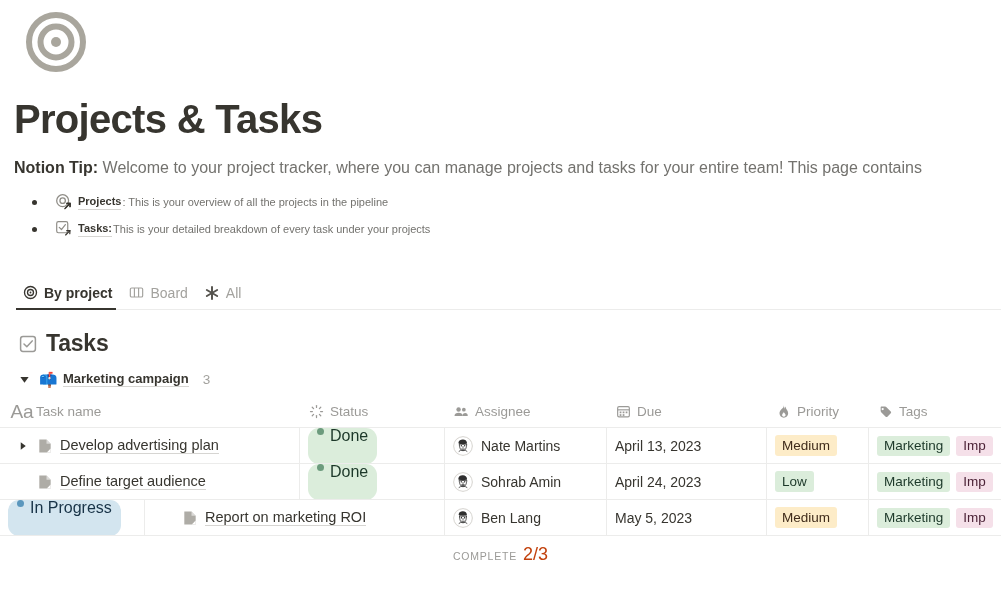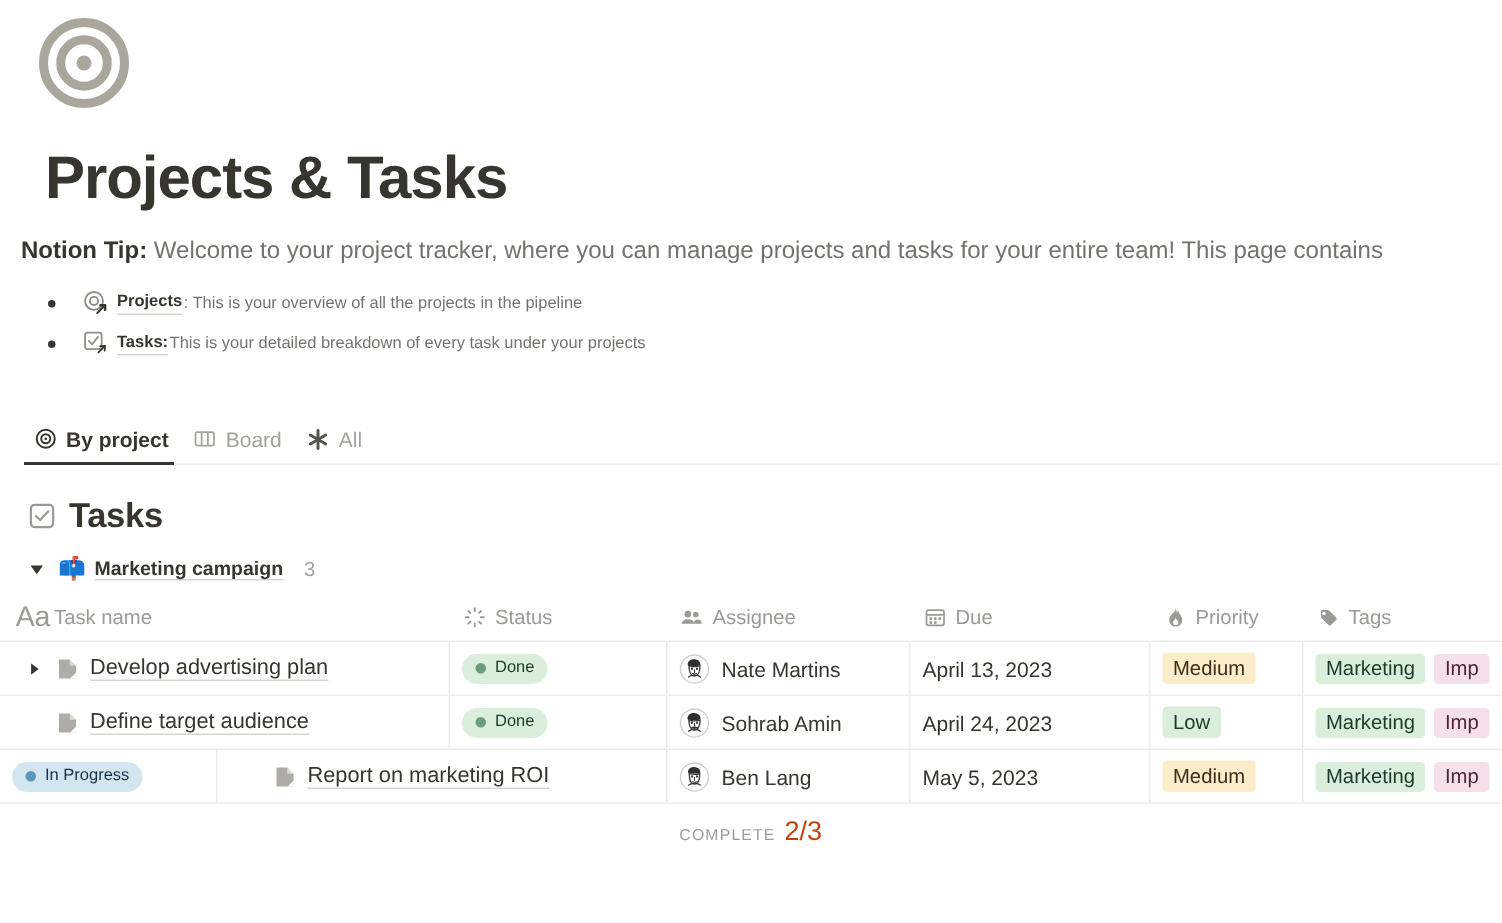--- a/index.html
+++ b/index.html
@@ -27,21 +27,21 @@
   
   .page-icon-wrap {
     padding: 10px 0 0 24px;
   }
   .bullseye {
     display: block;
   }
 
   
   .page-title {
-    margin: 22px 0 0 16px;
+    margin: 22px 0 0 0;
     padding: 0 0 0 14px;
     font-size: 40px;
     line-height: 1.16;
     font-weight: bold;
     letter-spacing: -0.7px;
     color: #37352f;
   }
 
   
   .intro {
@@ -290,26 +290,26 @@
     font-size: 14.5px;
     color: #37352f;
     border-bottom: 1px solid #d6d5d2;
     font-weight: 500;
     cursor: pointer;
   }
 
   
   .pill {
     display: inline-flex;
-    align-items: center;
+    align-items: flex-start;
     gap: 6px;
-    height: 20px;
+    height: 36px;
     padding: 0 9px;
     border-radius: 11px;
-    font-size: 11px;
+    font-size: 16px;
     line-height: 1;
   }
   .dot {
     width: 7px;
     height: 7px;
     border-radius: 50%;
     flex: none;
   }
   .tagchip {
     display: inline-flex;

